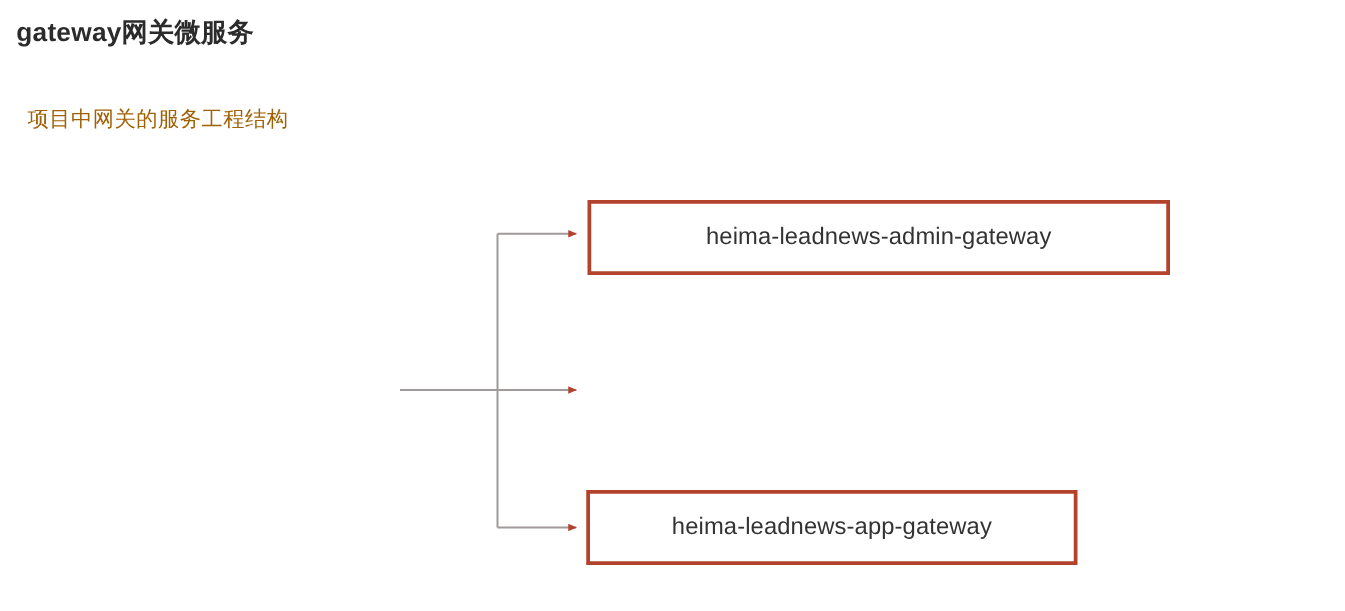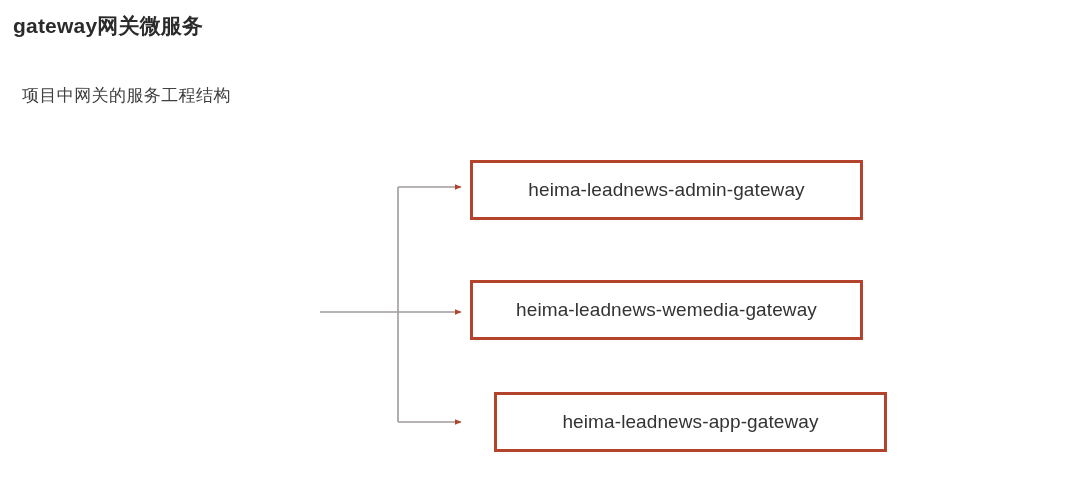--- a/index.html
+++ b/index.html
@@ -26,21 +26,21 @@
     letter-spacing: 0.2px;
     white-space: nowrap;
   }
 
   #page-subtitle {
     position: absolute;
     left: 22px;
     top: 84px;
     font-size: 17px;
     font-weight: normal;
-    color: #404040;
+    color: #a16207;
     letter-spacing: 0.4px;
     white-space: nowrap;
   }
 
   #diagram {
     position: absolute;
     left: 0;
     top: 0;
     width: 1076px;
     height: 489px;
@@ -64,31 +64,31 @@
 
   #node-source {
     left: 22px;
     top: 285px;
     width: 298px;
     height: 54px;
   }
   #node-admin {
     left: 470px;
     top: 160px;
-    width: 393px;
+    width: 466px;
     height: 60px;
   }
   #node-wemedia {
     left: 470px;
     top: 280px;
     width: 393px;
     height: 60px;
   }
   #node-app {
-    left: 494px;
+    left: 469px;
     top: 392px;
     width: 393px;
     height: 60px;
   }
 
   #connectors {
     position: absolute;
     left: 0;
     top: 0;
     width: 1076px;
@@ -120,21 +120,18 @@
     <path d="M398,312 L461,312" stroke="#a09a9a" stroke-width="1.6" fill="none" marker-end="url(#arrowhead)"></path>
 
     <path d="M398,422 L461,422" stroke="#a09a9a" stroke-width="1.6" fill="none" marker-end="url(#arrowhead)"></path>
   </svg>
 
 
   <div class="node-box" id="node-admin">
     <span class="node-label">heima-leadnews-admin-gateway</span>
   </div>
 
-  <div class="node-box" id="node-wemedia">
-    <span class="node-label">heima-leadnews-wemedia-gateway</span>
-  </div>
 
   <div class="node-box" id="node-app">
     <span class="node-label">heima-leadnews-app-gateway</span>
   </div>
 
 </div>
 
 </body></html>

